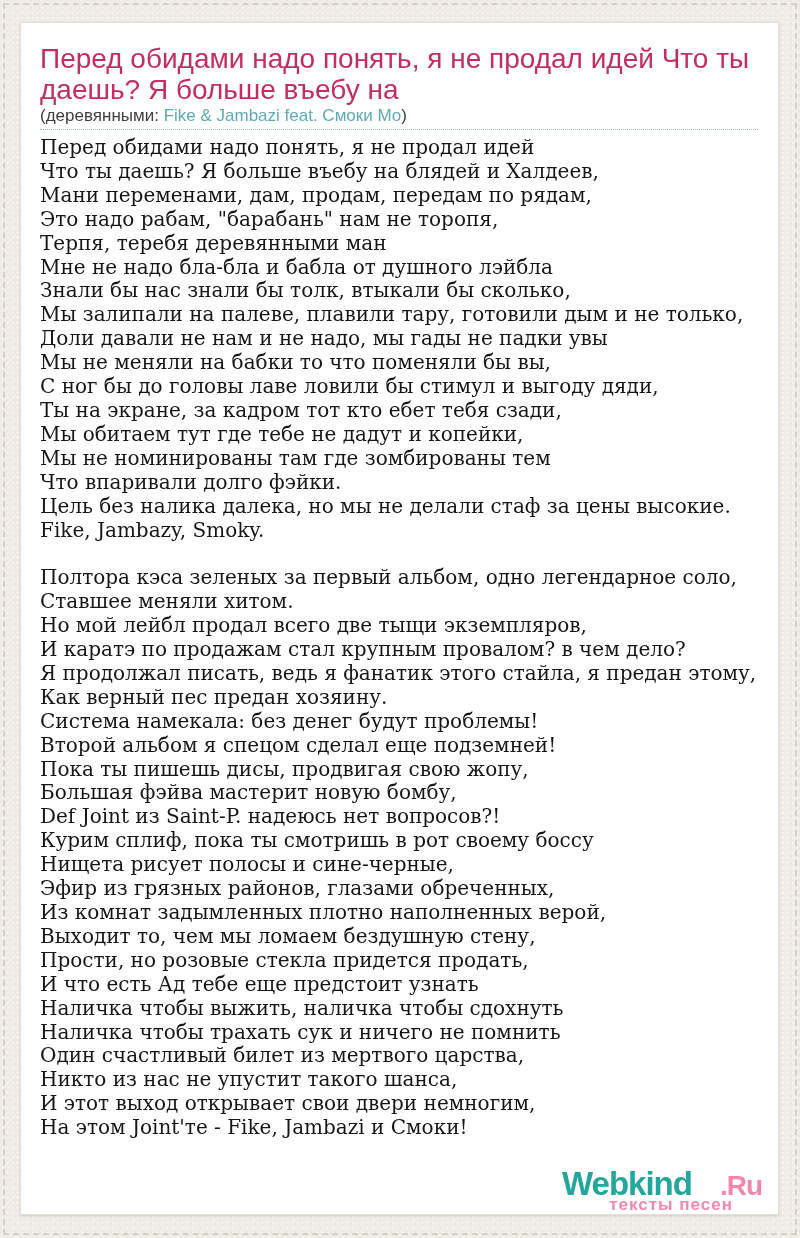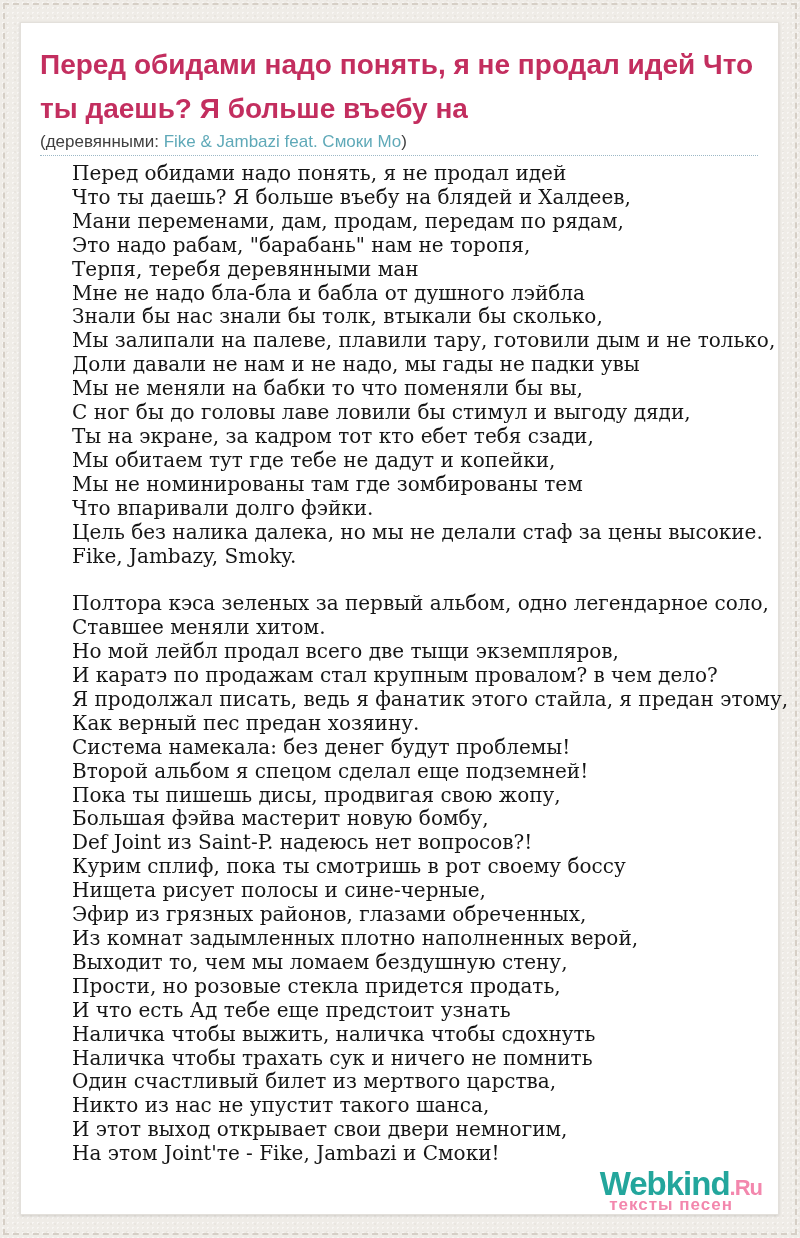--- a/index.html
+++ b/index.html
@@ -36,22 +36,22 @@
     border: 1px solid #e3e0db;
     box-shadow: 0 1px 3px rgba(0,0,0,0.12);
     padding: 20px 20px 0 19px;
   }
   h1.page-title {
     margin: 0;
     padding: 0;
     color: var(--title-color, #c32e5f);
     font-family: "Liberation Sans", sans-serif;
     font-size: 28px;
-    line-height: 44px;
-    font-weight: bold;
+    line-height: 31px;
+    font-weight: normal;
     letter-spacing: 0;
   }
   .artist-line {
     margin-top: 2px;
     font-size: 17px;
     line-height: 18px;
     color: var(--artist-text, #3f3f3f);
     padding-bottom: 4px;
     border-bottom: 1px dotted var(--separator, #9cb8c6);
   }
@@ -63,37 +63,36 @@
   .lyrics {
     margin-top: 6px;
     font-family: "DejaVu Serif", serif;
     font-size: 20px;
     line-height: 23.9px;
     color: var(--lyrics-text, #161616);
   }
   .lyric-line {
     white-space: pre;
     min-height: 23.9px;
-    margin-left: 32px;
   }
   .logo {
     position: absolute;
     right: 16px;
     bottom: 1px;
     text-align: right;
     cursor: pointer;
     line-height: 1;
   }
   .logo-word {
     font-weight: bold;
     letter-spacing: -1px;
     font-size: 33px;
   }
   .logo-main { color: var(--logo-teal, #23a69c); }
-  .logo-ru   { color: var(--logo-pink, #f387ad); font-size: 22px; }
+  .logo-ru   { color: var(--logo-pink, #f387ad); font-size: 28px; padding-left: 28px; }
   .logo-tagline {
     color: var(--logo-pink, #f387ad);
     font-weight: bold;
     font-size: 17px;
     letter-spacing: 1px;
     margin-top: -4px;
     margin-right: 29px;
   }
 </style>
 </head>

